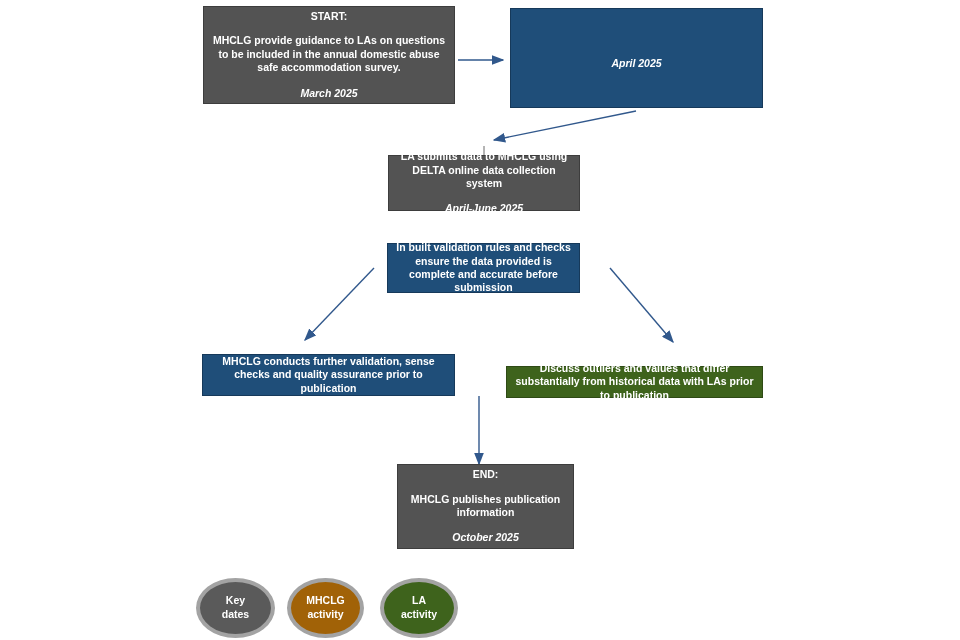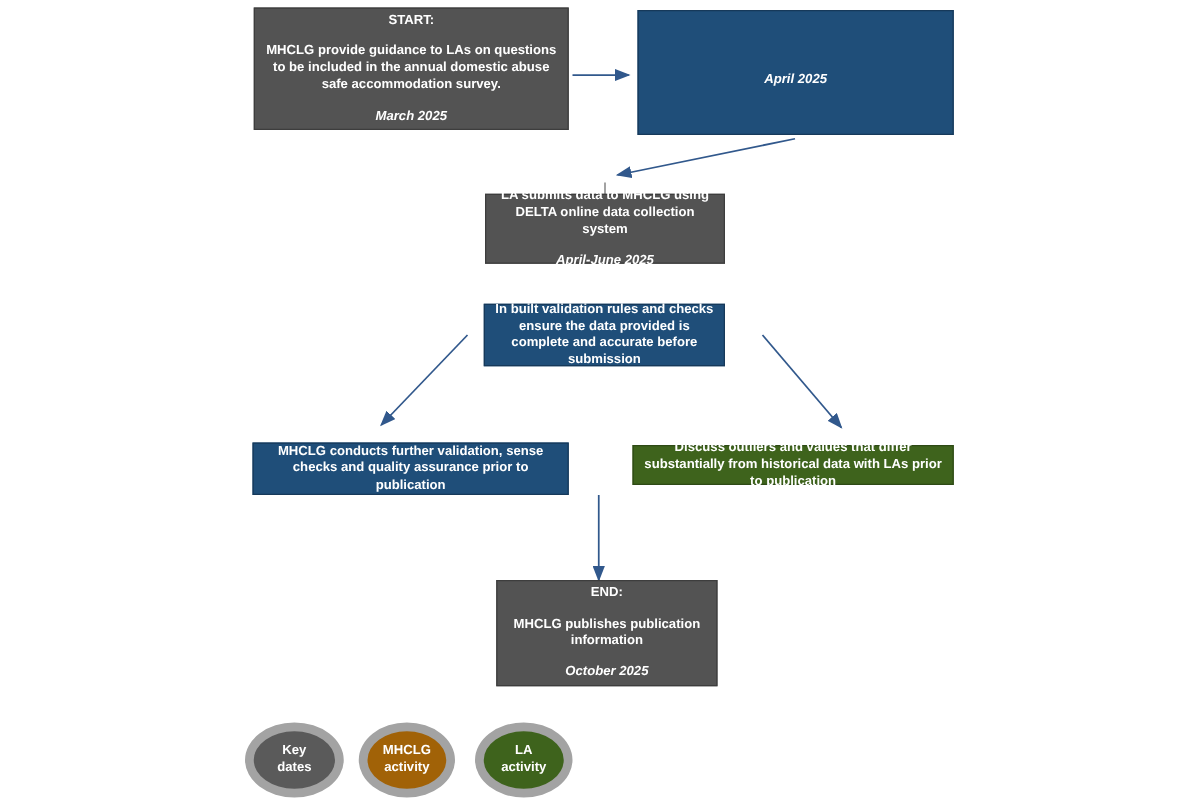--- a/index.html
+++ b/index.html
@@ -71,21 +71,21 @@
     display: flex;
     flex-direction: column;
     align-items: center;
     justify-content: center;
     text-align: center;
     border-radius: 50%;
     color: #ffffff;
     font-size: 10.5px;
     font-weight: bold;
     line-height: 1.3;
-    border: 7px solid #a3a3a3;
+    border: 4px solid #a3a3a3;
   }
   .legend-ellipse.grey  { background: #5a5a5a; }
   .legend-ellipse.blue  { background: #a16207; }
   .legend-ellipse.green { background: #3e631c; }
   .legend-ellipse span { display: block; }
 </style>
 </head>
 <body>
 
 <div id="canvas">
@@ -126,21 +126,21 @@
   </div>
 
   <div class="node blue" style="left:387px; top:243px; width:193px; height:50px;">
     <span class="line-body no-title">In built validation rules and checks ensure the data provided is complete and accurate before submission</span>
   </div>
 
   <div class="node blue" style="left:202px; top:354px; width:253px; height:42px;">
     <span class="line-body no-title">MHCLG conducts further validation, sense checks and quality assurance prior to publication</span>
   </div>
 
-  <div class="node green" style="left:506px; top:356px; width:257px; height:32px;">
+  <div class="node green" style="left:506px; top:366px; width:257px; height:32px;">
     <span class="line-body no-title">Discuss outliers and values that differ substantially from historical data with LAs prior to publication</span>
   </div>
 
   <div class="node grey" style="left:397px; top:464px; width:177px; height:85px;">
     <span class="line-title">END:</span>
     <span class="line-body">MHCLG publishes publication information</span>
     <span class="line-date">October 2025</span>
   </div>
 
   <div class="legend-ellipse grey" style="left:196px; top:578px; width:79px; height:60px;">

